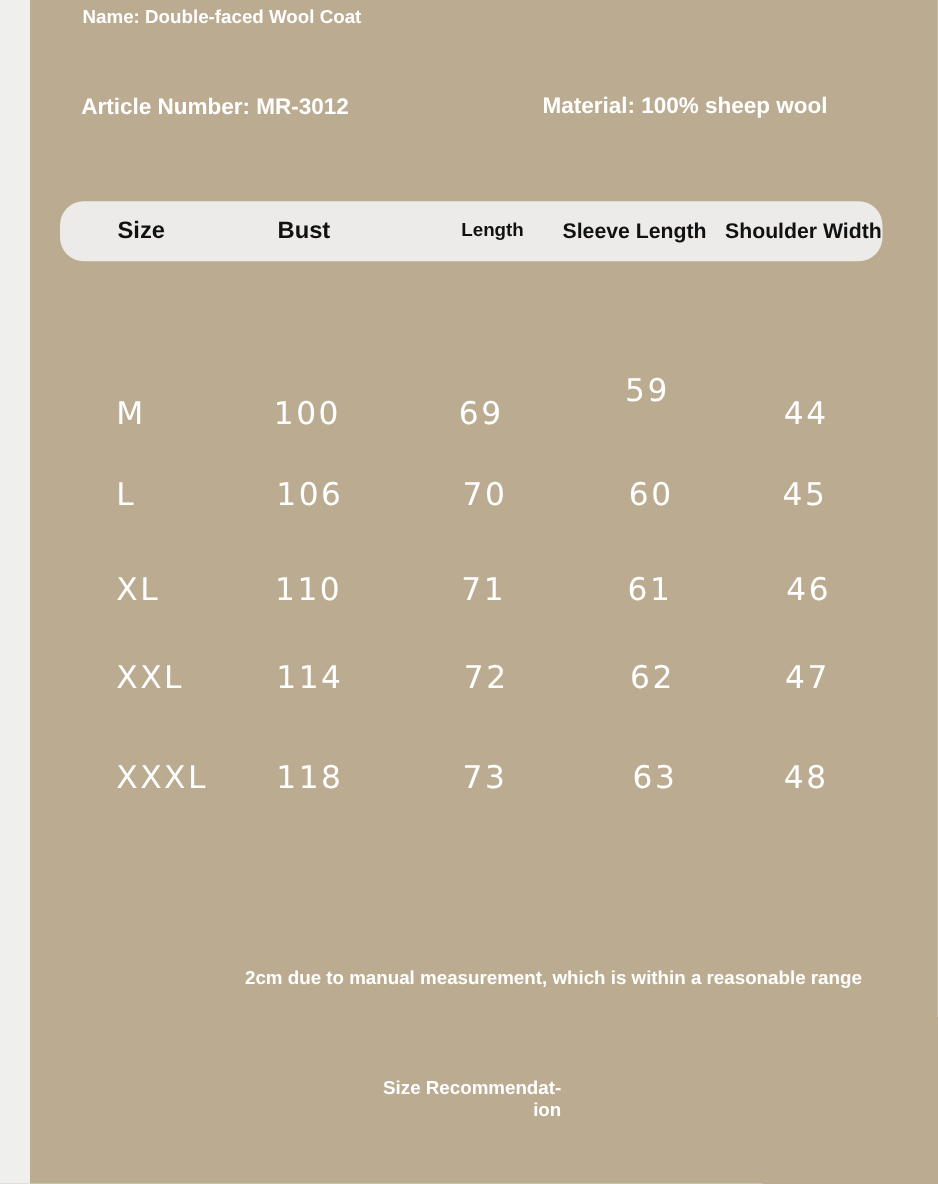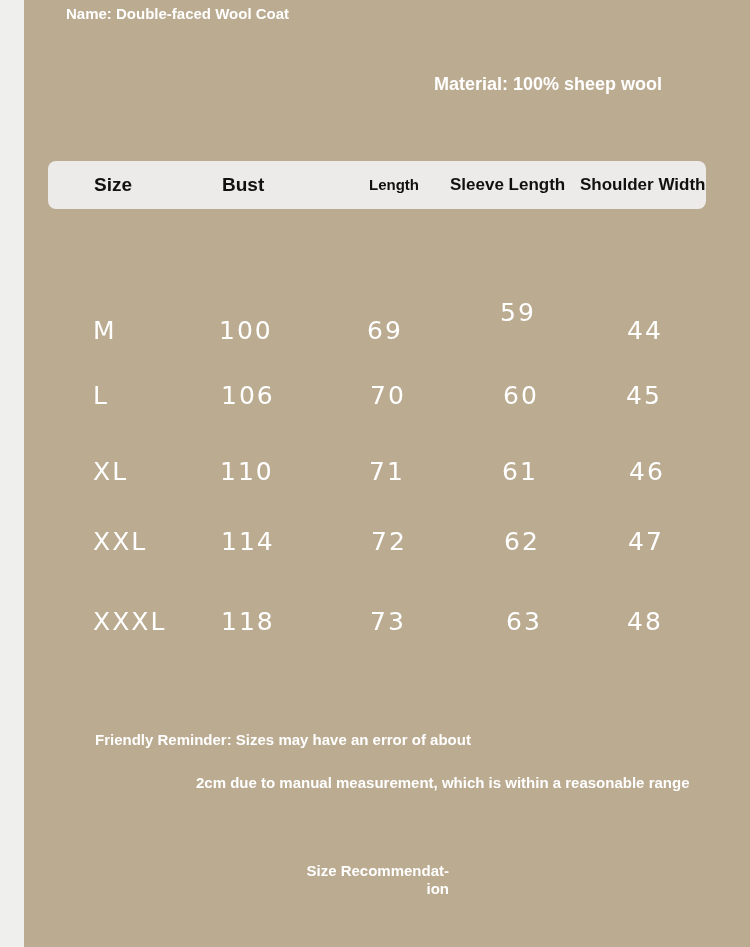--- a/index.html
+++ b/index.html
@@ -17,21 +17,21 @@
       background: #bbab91;
     }
     .abs { position: absolute; white-space: nowrap; color: #ffffff; }
     .info-sm { font-size: 15px; font-weight: bold; }
     .info-lg { font-size: 18px; font-weight: bold; }
     .header-bar {
       position: absolute;
       left: 24px; top: 161px;
       width: 658px; height: 48px;
       background: #ecebe9;
-      border-radius: 8px;
+      border-radius: 19px;
     }
     .hcell {
       position: absolute;
       top: 0; height: 48px;
       line-height: 48px;
       color: #111111;
       font-weight: bold;
       white-space: nowrap;
     }
     .cell {
@@ -52,20 +52,21 @@
       line-height: 18px;
       white-space: normal;
     }
   </style>
 </head>
 <body>
 
 <div class="panel">
 
   <div class="abs info-sm" style="left:42px; top:5px;">Name: Double-faced Wool Coat</div>
+  <div class="abs info-lg" style="left:41px; top:75px;">Article Number: MR-3012</div>
   <div class="abs info-lg" style="left:410px; top:74px;">Material: 100% sheep wool</div>
 
   <div class="header-bar">
     <div class="hcell" style="left:46px; font-size:19px;">Size</div>
     <div class="hcell" style="left:174px; font-size:19px;">Bust</div>
     <div class="hcell" style="left:301px; font-size:15px;margin-left:20px;">Length</div>
     <div class="hcell" style="left:402px; font-size:17px;">Sleeve Length</div>
     <div class="hcell" style="left:532px; font-size:17px;">Shoulder Width</div>
   </div>
 
@@ -102,17 +103,16 @@
   </div>
 
   <div>
     <div class="cell" style="left:69px; top:607px;">XXXL</div>
     <div class="cell" style="left:197px; top:607px;">118</div>
     <div class="cell" style="left:346px; top:607px;">73</div>
     <div class="cell" style="left:482px; top:607px;">63</div>
     <div class="cell" style="left:603px; top:607px;">48</div>
   </div>
 
-  <div class="abs note" style="left:71px; top:731px;">Friendly Reminder: Sizes may have an error of about</div>
   <div class="abs note" style="left:172px; top:774px;">2cm due to manual measurement, which is within a reasonable range</div>
 
   <div class="recommend">Size Recommendat-ion</div>
 </div>
 
 </body></html>

